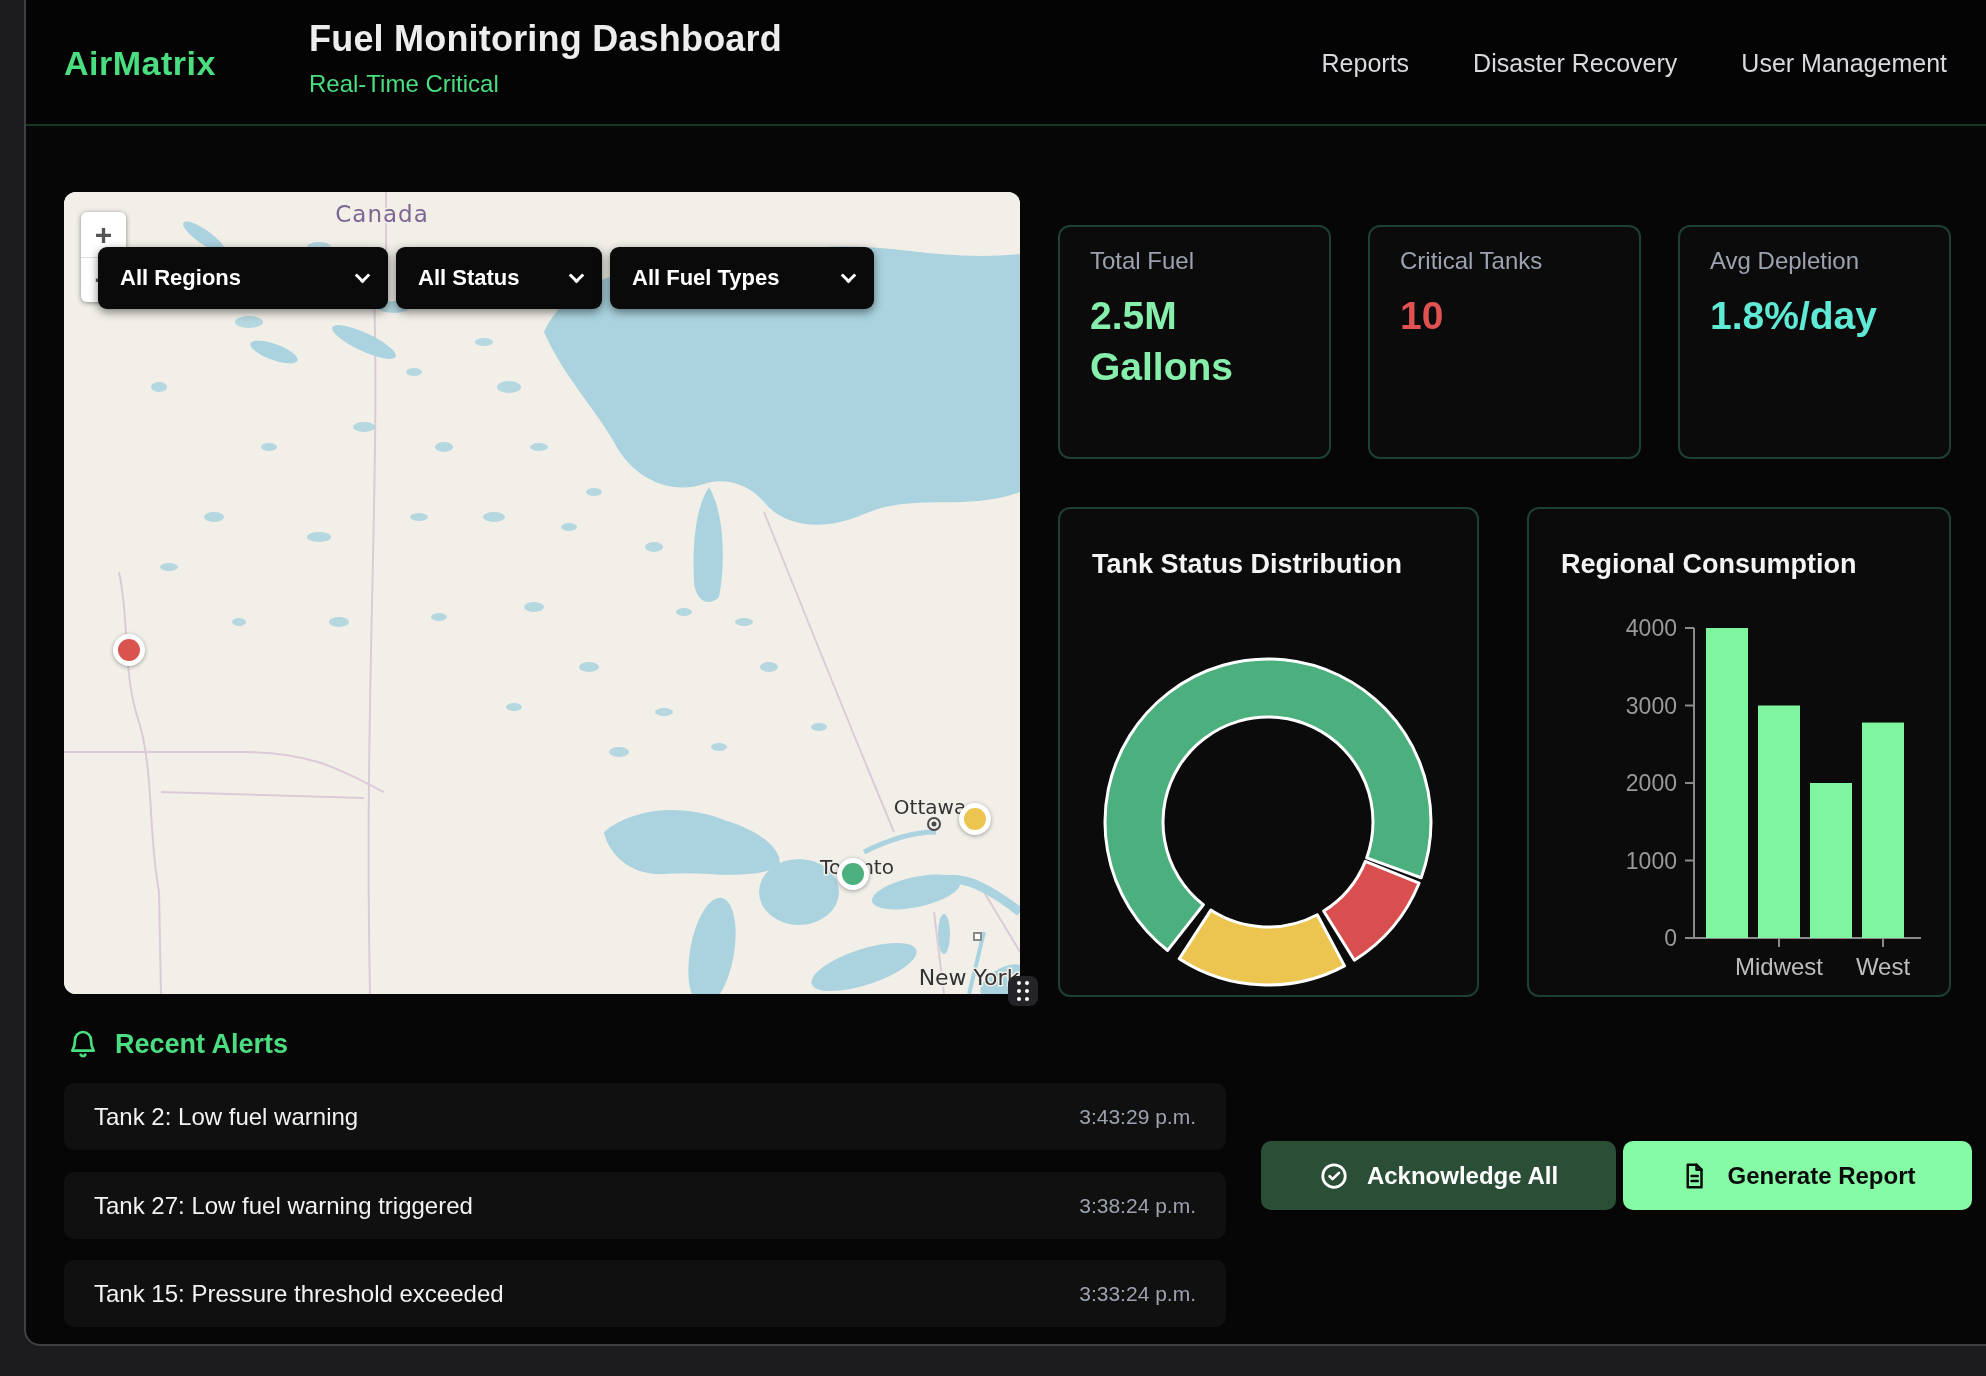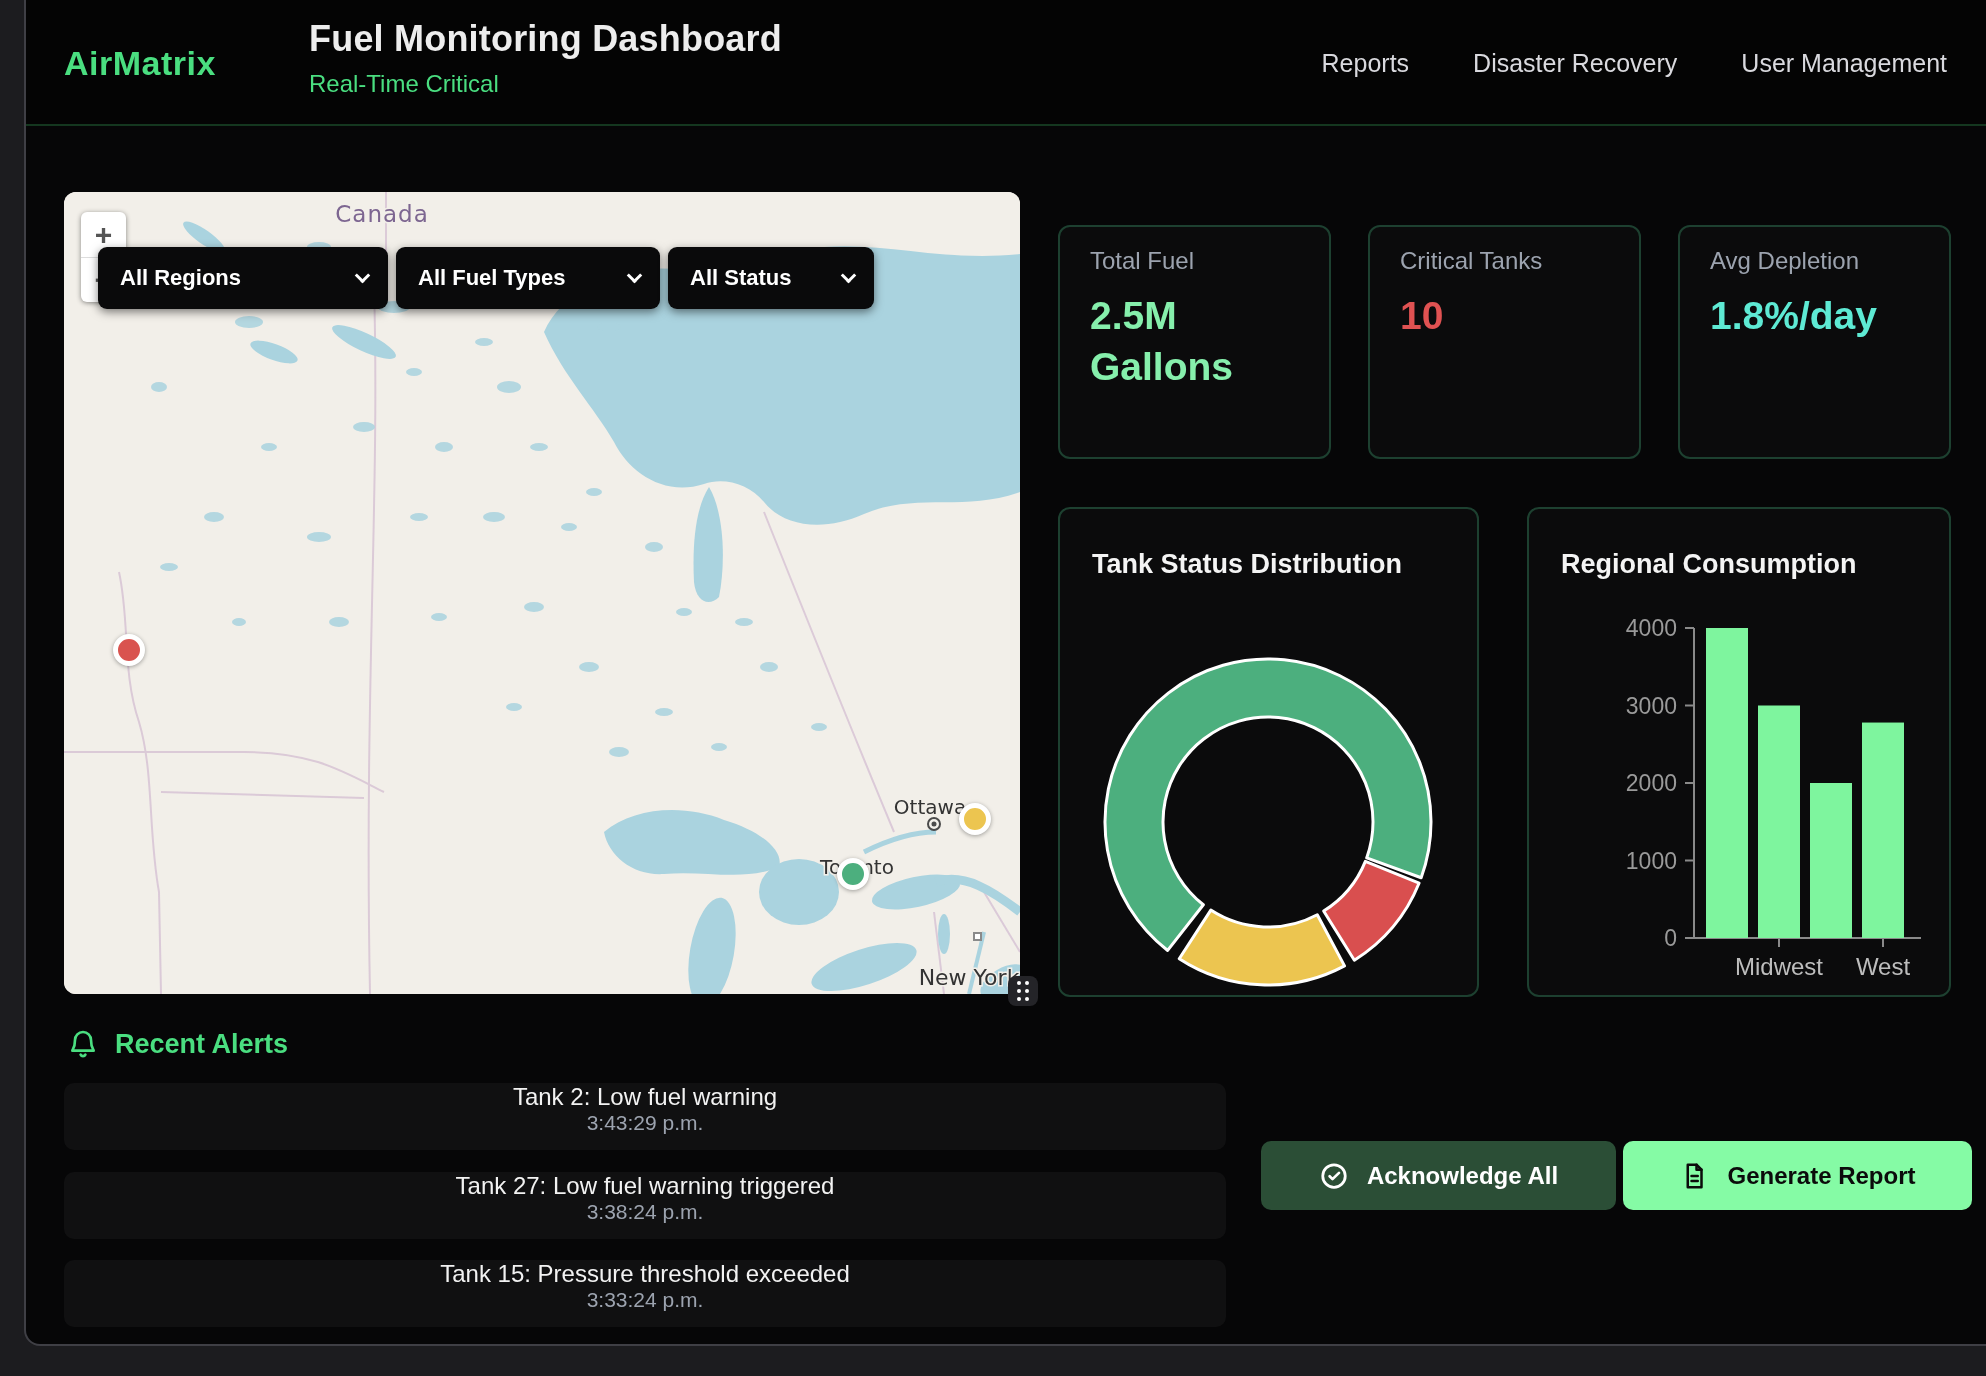--- a/index.html
+++ b/index.html
@@ -56,22 +56,22 @@
   .chart-card { height:490px; background:#0b0b0c; border:2px solid #1d4030; border-radius:12px;
                 position:relative; overflow:hidden; }
   .chart-card.donut { width:421px; }
   .chart-card.bars  { width:424px; }
   .chart-title { position:absolute; left:32px; top:40px; font-size:27px; font-weight:700; color:#f4f4f4; }
 
   
   .alerts-header { position:absolute; left:41px; top:1028px; display:flex; align-items:center; gap:16px; }
   .alerts-title { font-size:27px; font-weight:700; color:#4ade80; }
   .alert-row { position:absolute; left:38px; width:1162px; height:67px; background:#101011;
-               border-radius:10px; display:flex; align-items:center; 
-               padding:0 30px; cursor:pointer;flex-direction:column; }
+               border-radius:10px; display:flex; align-items:center; justify-content:space-between;
+               padding:0 30px; cursor:pointer; }
   .alert-text { font-size:24px; color:#f2f2f2; }
   .alert-time { font-size:21px; color:#9ca3af; }
 
   
   .btn { position:absolute; top:1141px; height:69px; border-radius:10px; display:flex;
          align-items:center; justify-content:center; gap:18px; font-size:24px; font-weight:700;
          cursor:pointer; border:none; }
   .btn-ack { left:1235px; width:355px; background:#2b4e36; color:#fff; }
   .btn-gen { left:1597px; width:349px; background:#85fba5; color:#0b0b0b; }
 </style>
@@ -189,26 +189,26 @@
         </div>
       <div class="zoomctl">
         <div class="zoombtn">+</div>
         <div class="zoombtn">−</div>
       </div>
       <div class="filters">
         <div class="filter" style="width:290px">
           <span class="lbl">All Regions</span>
           <span class="chev"></span>
         </div>
+        <div class="filter" style="width:206px">
+          <span class="lbl">All Status</span>
+          <span class="chev"></span>
+        </div>
         <div class="filter" style="width:264px">
           <span class="lbl">All Fuel Types</span>
-          <span class="chev"></span>
-        </div>
-        <div class="filter" style="width:206px">
-          <span class="lbl">All Status</span>
           <span class="chev"></span>
         </div>
       </div>
     </div>
     <div class="drag-handle">
       <i></i>
         <i></i>
         <i></i>
         <i></i>
         <i></i>

